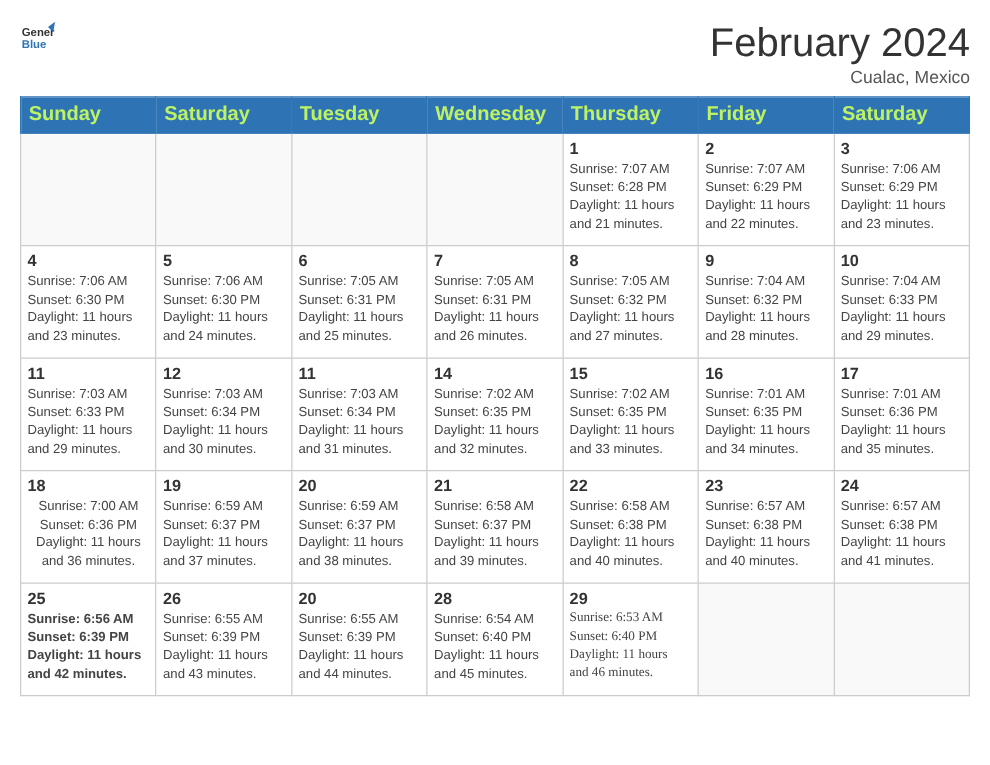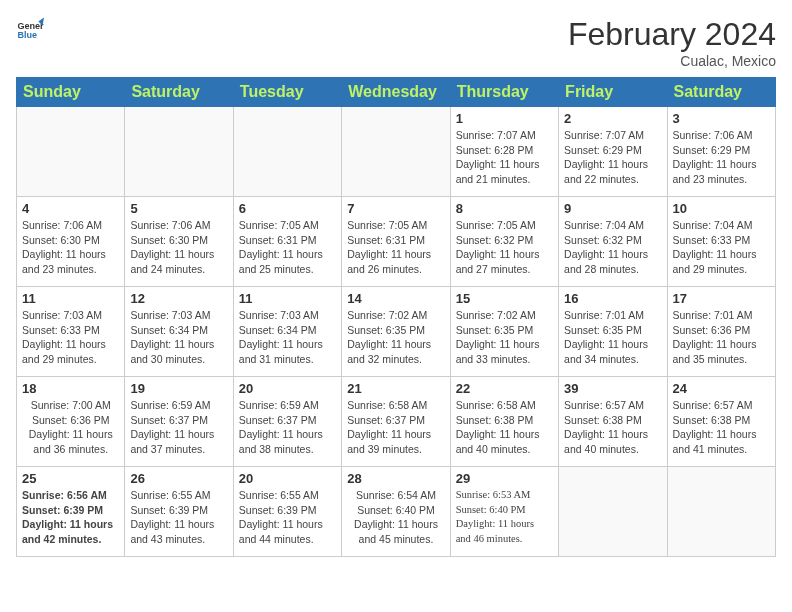--- a/index.html
+++ b/index.html
@@ -267,21 +267,21 @@
 and 39 minutes.</div>
         </td>
         <td>
           <span class="day-num">22</span>
           <div class="day-info" style="white-space: pre-line;">Sunrise: 6:58 AM
 Sunset: 6:38 PM
 Daylight: 11 hours
 and 40 minutes.</div>
         </td>
         <td>
-          <span class="day-num">39</span>
+          <span class="day-num">23</span>
           <div class="day-info" style="white-space: pre-line;">Sunrise: 6:57 AM
 Sunset: 6:38 PM
 Daylight: 11 hours
 and 40 minutes.</div>
         </td>
         <td>
           <span class="day-num">24</span>
           <div class="day-info" style="white-space: pre-line;">Sunrise: 6:57 AM
 Sunset: 6:38 PM
 Daylight: 11 hours
@@ -305,21 +305,21 @@
         </td>
         <td>
           <span class="day-num">20</span>
           <div class="day-info" style="white-space: pre-line;">Sunrise: 6:55 AM
 Sunset: 6:39 PM
 Daylight: 11 hours
 and 44 minutes.</div>
         </td>
         <td>
           <span class="day-num">28</span>
-          <div class="day-info" style="white-space: pre-line; text-align: center;">Sunrise: 6:54 AM
+          <div class="day-info" style="white-space: pre-line;">Sunrise: 6:54 AM
 Sunset: 6:40 PM
 Daylight: 11 hours
 and 45 minutes.</div>
         </td>
         <td>
           <span class="day-num">29</span>
           <div class="day-info" style="white-space: pre-line; font-family: Liberation Serif, serif;">Sunrise: 6:53 AM
 Sunset: 6:40 PM
 Daylight: 11 hours
 and 46 minutes.</div>

